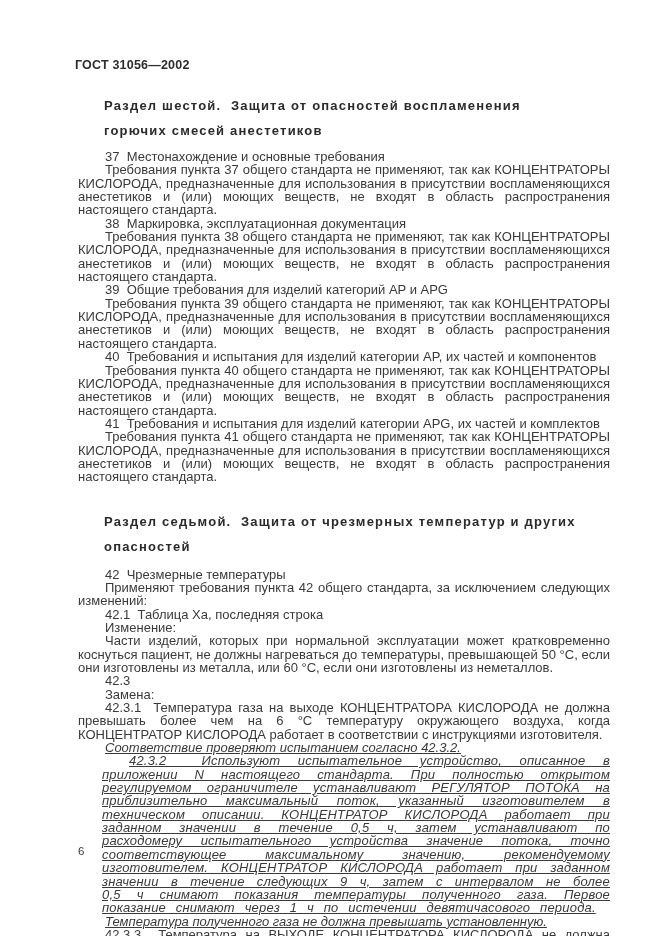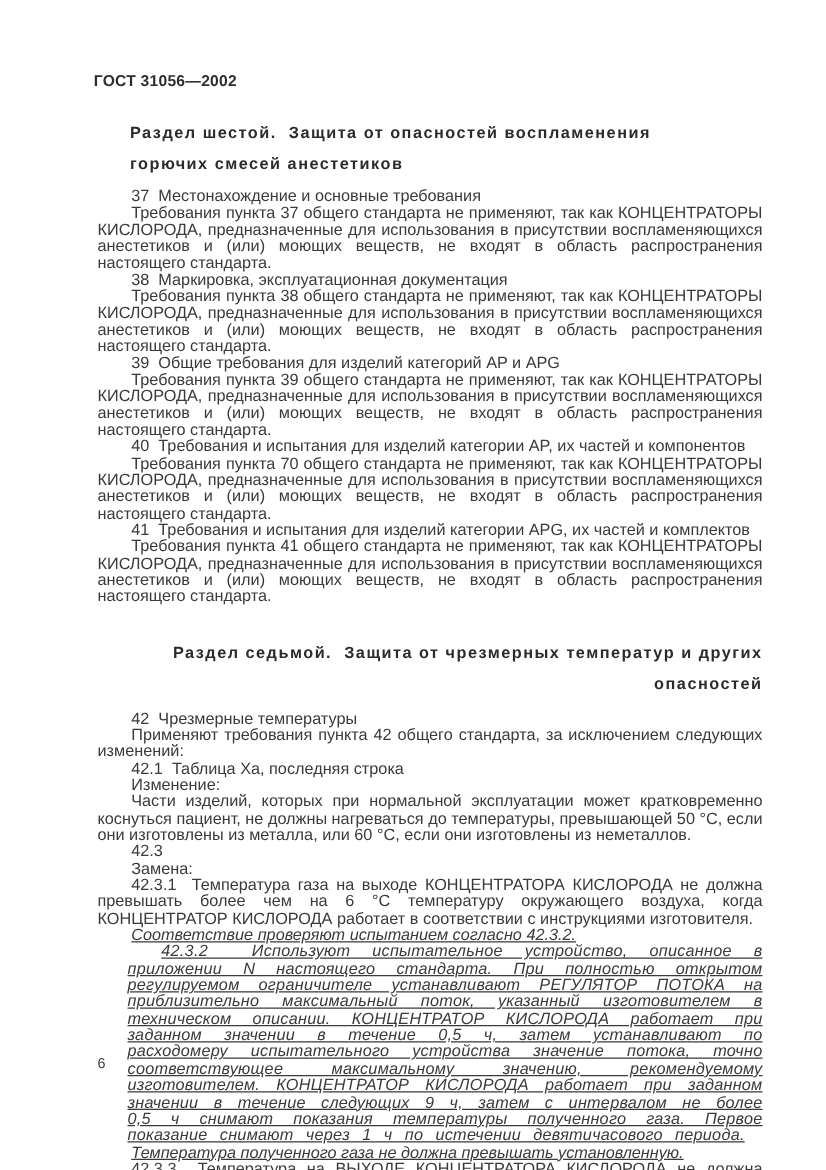--- a/index.html
+++ b/index.html
@@ -35,21 +35,20 @@
     font-weight: bold;
     color: #2b2b2b;
     letter-spacing: 1.2px;
     line-height: 25px;
     margin: 21px 0 7px 26px;
     white-space: pre-wrap;
   }
   .section-title.second {
     margin-top: 25px;
     margin-bottom: 0;
-    text-align: right;
   }
   .sec-body {
     margin-top: 0;
   }
   .sec-body.second {
     margin-top: 9px;
   }
   .para {
     font-size: 13px;
     line-height: 13.35px;
@@ -86,21 +85,21 @@
 горючих смесей анестетиков</h1>
 
     <div class="sec-body">
       <p class="para">37&nbsp;&nbsp;Местонахождение и основные требования</p>
       <p class="para">Требования пункта 37 общего стандарта не применяют, так как КОНЦЕНТРАТОРЫ КИСЛОРОДА, предназначенные для использования в присутствии воспламеняющихся анестетиков и (или) моющих веществ, не входят в область распространения настоящего стандарта.</p>
       <p class="para">38&nbsp;&nbsp;Маркировка, эксплуатационная документация</p>
       <p class="para">Требования пункта 38 общего стандарта не применяют, так как КОНЦЕНТРАТОРЫ КИСЛОРОДА, предназначенные для использования в присутствии воспламеняющихся анестетиков и (или) моющих веществ, не входят в область распространения настоящего стандарта.</p>
       <p class="para">39&nbsp;&nbsp;Общие требования для изделий категорий AP и APG</p>
       <p class="para">Требования пункта 39 общего стандарта не применяют, так как КОНЦЕНТРАТОРЫ КИСЛОРОДА, предназначенные для использования в присутствии воспламеняющихся анестетиков и (или) моющих веществ, не входят в область распространения настоящего стандарта.</p>
       <p class="para">40&nbsp;&nbsp;Требования и испытания для изделий категории AP, их частей и компонентов</p>
-      <p class="para">Требования пункта 70 общего стандарта не применяют, так как КОНЦЕНТРАТОРЫ КИСЛОРОДА, предназначенные для использования в присутствии воспламеняющихся анестетиков и (или) моющих веществ, не входят в область распространения настоящего стандарта.</p>
+      <p class="para">Требования пункта 40 общего стандарта не применяют, так как КОНЦЕНТРАТОРЫ КИСЛОРОДА, предназначенные для использования в присутствии воспламеняющихся анестетиков и (или) моющих веществ, не входят в область распространения настоящего стандарта.</p>
       <p class="para">41&nbsp;&nbsp;Требования и испытания для изделий категории APG, их частей и комплектов</p>
       <p class="para">Требования пункта 41 общего стандарта не применяют, так как КОНЦЕНТРАТОРЫ КИСЛОРОДА, предназначенные для использования в присутствии воспламеняющихся анестетиков и (или) моющих веществ, не входят в область распространения настоящего стандарта.</p>
     </div>
 
     <h1 class="section-title second">Раздел седьмой.&nbsp;&nbsp;Защита от чрезмерных температур и других
 опасностей</h1>
 
     <div class="sec-body second">
       <p class="para">42&nbsp;&nbsp;Чрезмерные температуры</p>
       <p class="para">Применяют требования пункта 42 общего стандарта, за исключением следующих изменений:</p>

